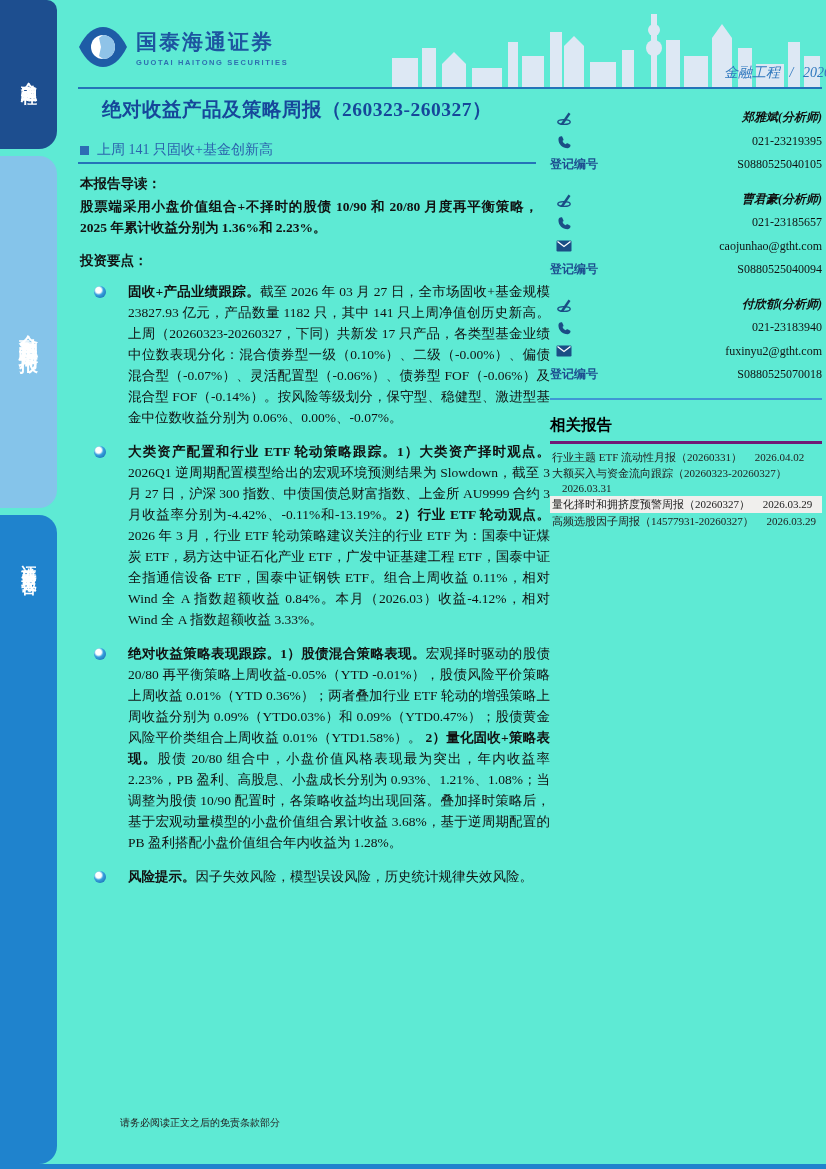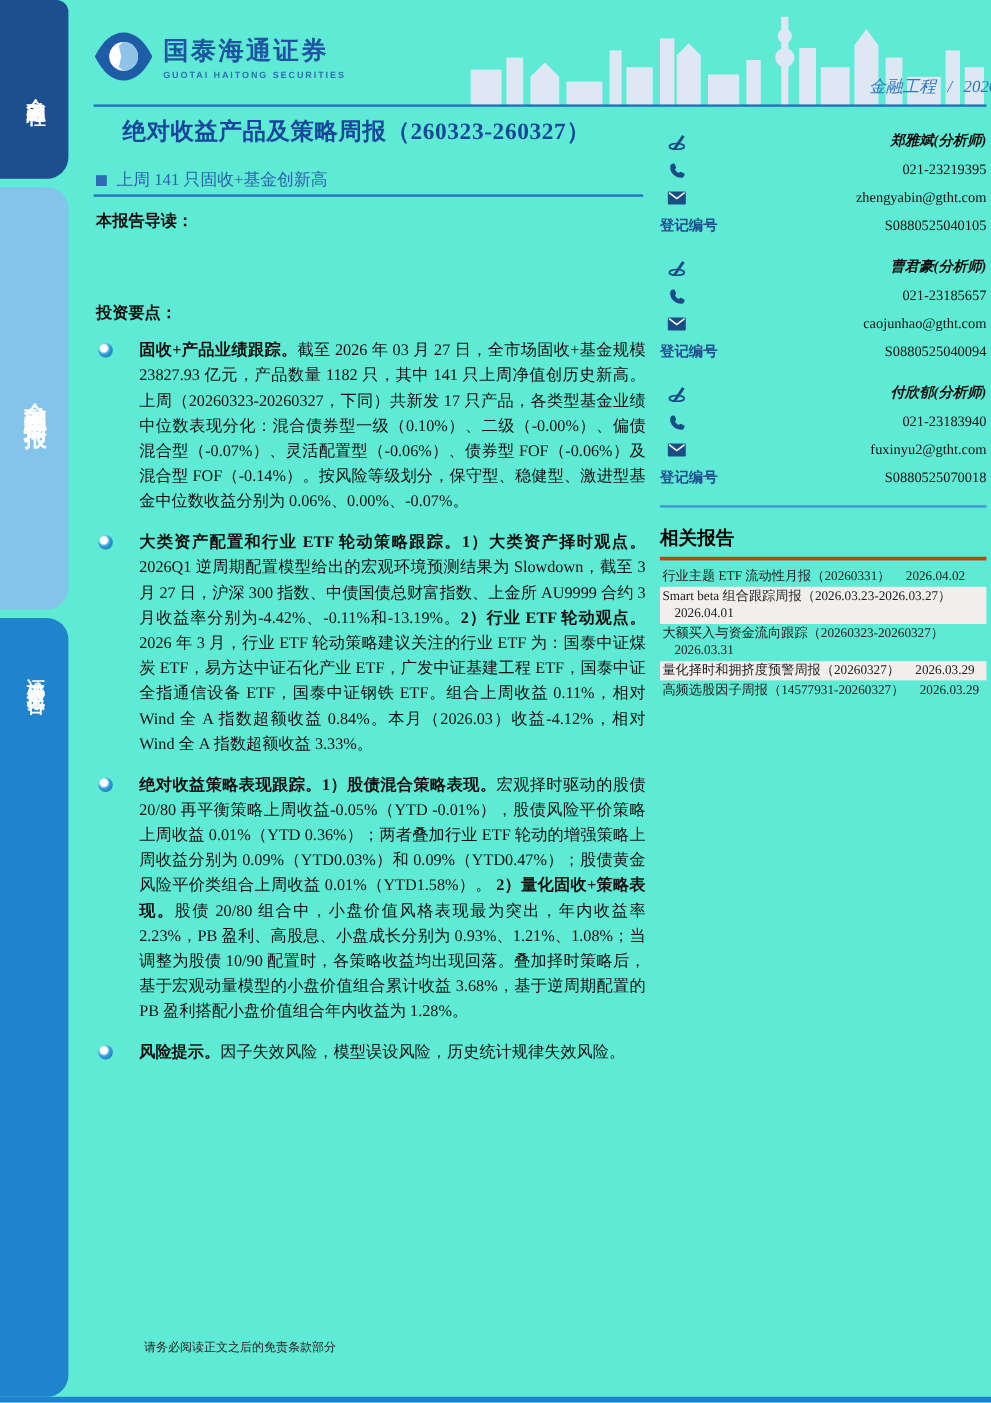--- a/index.html
+++ b/index.html
@@ -37,39 +37,39 @@
   .subtitle{position:absolute;left:80px;top:141px;font-size:14px;color:#2b63ad;
             display:flex;align-items:center;}
   .subtitle .sq{width:9px;height:9px;background:#2d6cb4;display:inline-block;margin-right:8px;}
   .rule-sub{position:absolute;left:78px;top:162px;width:458px;height:2px;background:#2473b8;}
 
   
   .intro-label{position:absolute;left:80px;top:175px;font-size:13.5px;font-weight:bold;}
   .intro{position:absolute;left:80px;top:196px;width:458px;font-size:13.5px;font-weight:bold;
          line-height:21px;text-align:justify;}
   .points-label{position:absolute;left:80px;top:252px;font-size:13.5px;font-weight:bold;}
-  .bullets{position:absolute;left:80px;top:281px;width:458px;list-style:none;margin:0;padding:0;}
+  .bullets{position:absolute;left:92px;top:281px;width:458px;list-style:none;margin:0;padding:0;}
   .bullets li{position:relative;padding-left:36px;margin-bottom:13px;font-size:13.5px;
               line-height:21px;text-align:justify;}
   .bullets li .marker{position:absolute;left:2px;top:5px;width:12px;height:12px;border-radius:50%;
       background:radial-gradient(circle at 38% 35%, #ffffff 0 26%, #37a0dd 45%, #0f5ea8 100%);}
   .bullets b{font-weight:bold;}
 
   
   .right-col{position:absolute;left:550px;top:106px;width:272px;}
   .an-block{margin-bottom:11px;}
   .an-row{display:flex;justify-content:space-between;align-items:center;height:23.5px;
           font-size:12px;}
   .an-row .ic{width:20px;text-align:left;padding-left:6px;}
   .an-row .val{text-align:right;color:#111;}
   .an-name{font-weight:bold;font-style:italic;}
   .reg-label{color:#1d4e8f;font-weight:bold;font-size:12px;}
   .divider-blue{height:2px;background:#3f97d4;margin-top:3px;}
   .related-heading{font-size:15.5px;font-weight:bold;color:#000;margin-top:15px;
-                   padding-bottom:5px;border-bottom:3px solid #c2410c;}
+                   padding-bottom:5px;border-bottom:3px solid #701a75;}
   .report-list{margin-top:5px;}
   .report-item{font-size:11px;line-height:14.5px;padding:1px 2px;color:#222;}
   .report-item.shaded{background:#f0efed;}
   .report-item .rdate{margin-left:10px;}
 
   
   .footer-note{position:absolute;left:120px;top:1116px;font-size:10px;color:#222;}
   .icon-svg{display:block;}
 </style>
 </head>
@@ -133,20 +133,21 @@
   <div class="rule-top"></div>
 
   <div class="title">绝对收益产品及策略周报（260323-260327）</div>
   <div class="subtitle">
     <span class="sq"></span>
     <span>上周 141 只固收+基金创新高</span>
   </div>
   <div class="rule-sub"></div>
 
   <div class="intro-label">本报告导读：</div>
+  <div class="intro">股票端采用小盘价值组合+不择时的股债 10/90 和 20/80 月度再平衡策略，2025 年累计收益分别为 1.36%和 2.23%。</div>
   <div class="points-label">投资要点：</div>
 
   <ul class="bullets">
     <li><span class="marker"></span><span><b>固收+产品业绩跟踪。</b><span>截至 2026 年 03 月 27 日，全市场固收+基金规模 23827.93 亿元，产品数量 1182 只，其中 141 只上周净值创历史新高。上周（20260323-20260327，下同）共新发 17 只产品，各类型基金业绩中位数表现分化：混合债券型一级（0.10%）、二级（-0.00%）、偏债混合型（-0.07%）、灵活配置型（-0.06%）、债券型 FOF（-0.06%）及混合型 FOF（-0.14%）。按风险等级划分，保守型、稳健型、激进型基金中位数收益分别为 0.06%、0.00%、-0.07%。</span></span></li>
     <li><span class="marker"></span><span><b>大类资产配置和行业 ETF 轮动策略跟踪。1）大类资产择时观点。</b><span>2026Q1 逆周期配置模型给出的宏观环境预测结果为 Slowdown，截至 3 月 27 日，沪深 300 指数、中债国债总财富指数、上金所 AU9999 合约 3 月收益率分别为-4.42%、-0.11%和-13.19%。</span><b>2）行业 ETF 轮动观点。</b><span>2026 年 3 月，行业 ETF 轮动策略建议关注的行业 ETF 为：国泰中证煤炭 ETF，易方达中证石化产业 ETF，广发中证基建工程 ETF，国泰中证全指通信设备 ETF，国泰中证钢铁 ETF。组合上周收益 0.11%，相对 Wind 全 A 指数超额收益 0.84%。本月（2026.03）收益-4.12%，相对 Wind 全 A 指数超额收益 3.33%。</span></span></li>
     <li><span class="marker"></span><span><b>绝对收益策略表现跟踪。1）股债混合策略表现。</b><span>宏观择时驱动的股债 20/80 再平衡策略上周收益-0.05%（YTD -0.01%），股债风险平价策略上周收益 0.01%（YTD 0.36%）；两者叠加行业 ETF 轮动的增强策略上周收益分别为 0.09%（YTD0.03%）和 0.09%（YTD0.47%）；股债黄金风险平价类组合上周收益 0.01%（YTD1.58%）。 </span><b>2）量化固收+策略表现。</b><span>股债 20/80 组合中，小盘价值风格表现最为突出，年内收益率 2.23%，PB 盈利、高股息、小盘成长分别为 0.93%、1.21%、1.08%；当调整为股债 10/90 配置时，各策略收益均出现回落。叠加择时策略后，基于宏观动量模型的小盘价值组合累计收益 3.68%，基于逆周期配置的 PB 盈利搭配小盘价值组合年内收益为 1.28%。</span></span></li>
     <li><span class="marker"></span><span><b>风险提示。</b><span>因子失效风险，模型误设风险，历史统计规律失效风险。</span></span></li>
   </ul>
 
   <div class="right-col">
@@ -165,29 +166,20 @@
       </div>
       <div class="an-row">
         <span class="ic">
           <svg class="icon-svg" width="15" height="15" viewBox="0 0 18 18">
               <path d="M3 6 a3.2 3.2 0 0 1 4.2-3.2 l1.6 3.2 a1.6 1.6 0 0 1 -1 2.1 c0.6 2 2.1 3.5 4.1 4.1 a1.6 1.6 0 0 1 2.1-1 l3.2 1.6 A3.2 3.2 0 0 1 14 17 C7.5 17 2.5 11.5 3 6 Z" fill="#1b4d85"></path>
             </svg>
         </span>
         <span class="val">021-23219395</span>
       </div>
       <div class="an-row">
-        <span class="ic">
-          <svg class="icon-svg" width="16" height="12" viewBox="0 0 16 12">
-              <rect x="0.5" y="0.5" width="15" height="11" rx="1.2" fill="#1b4d85"></rect>
-              <polyline points="1.5,1.5 8,6.5 14.5,1.5" fill="none" stroke="#fff" stroke-width="1.3"></polyline>
-            </svg>
-        </span>
-        <span class="val">zhengyabin@gtht.com</span>
-      </div>
-      <div class="an-row">
         <span class="reg-label">登记编号</span>
         <span class="val">S0880525040105</span>
       </div>
     </div>
 
     <div class="an-block">
       <div class="an-row">
         <span class="ic">
           <svg class="icon-svg" width="17" height="17" viewBox="0 0 17 17">
               <g fill="none" stroke="#1b4d85" stroke-width="1.4">
@@ -258,24 +250,20 @@
 
     <div class="divider-blue"></div>
 
     <div class="related-heading">相关报告</div>
 
     <div class="report-list">
       <div class="report-item">
         <span>行业主题 ETF 流动性月报（20260331）</span>
         <span class="rdate">2026.04.02</span>
       </div>
-      <div class="report-item shaded">
-        <span>Smart beta 组合跟踪周报（2026.03.23-2026.03.27）</span>
-        <span class="rdate">2026.04.01</span>
-      </div>
       <div class="report-item">
         <span>大额买入与资金流向跟踪（20260323-20260327）</span>
         <span class="rdate">2026.03.31</span>
       </div>
       <div class="report-item shaded">
         <span>量化择时和拥挤度预警周报（20260327）</span>
         <span class="rdate">2026.03.29</span>
       </div>
       <div class="report-item">
         <span>高频选股因子周报（14577931-20260327）</span>

